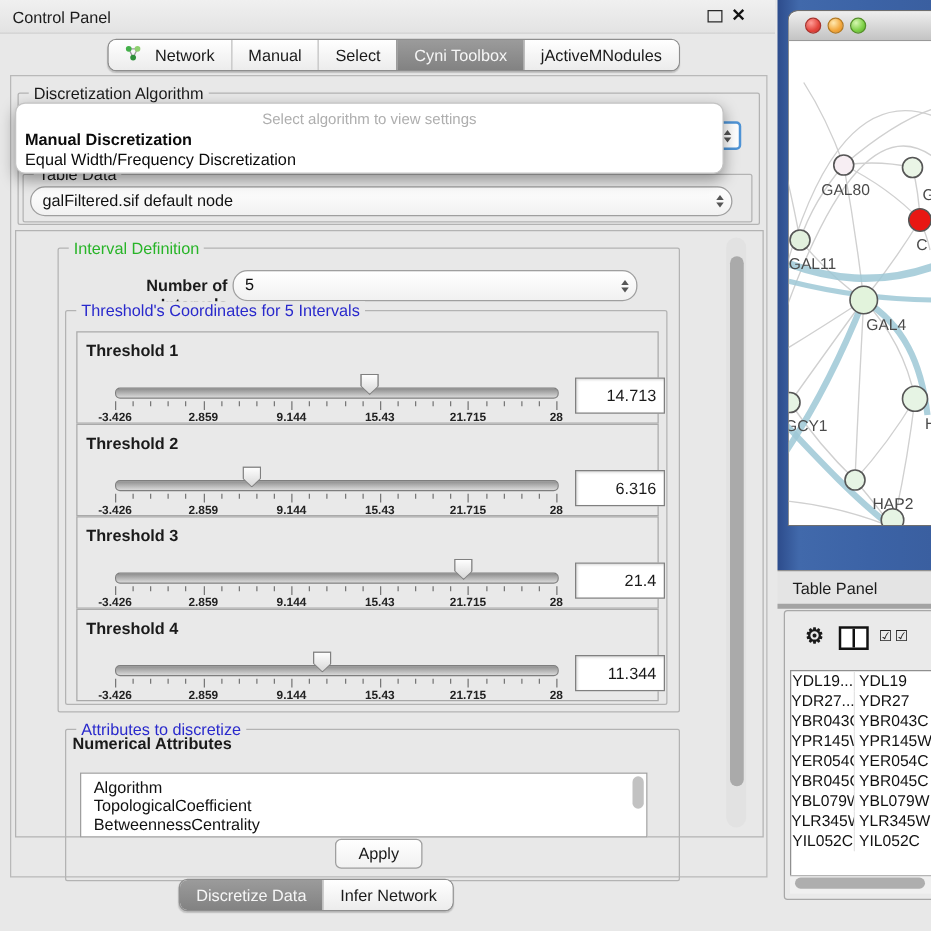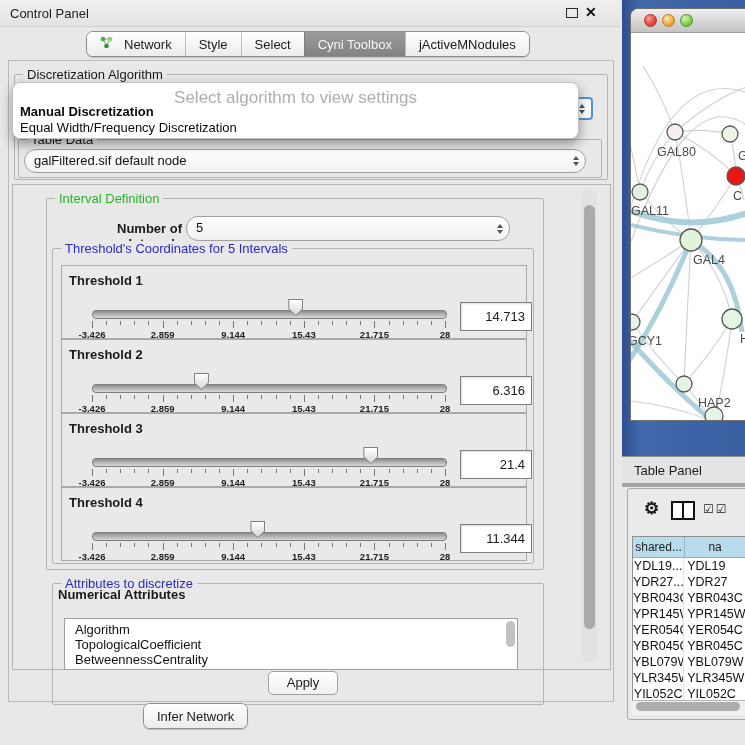--- a/index.html
+++ b/index.html
@@ -39,21 +39,21 @@
   .stepper{position:absolute;right:6px;top:50%;transform:translateY(-50%);display:flex;flex-direction:column;gap:2px;}
   .stepper i{display:block;width:0;height:0;border-left:3.5px solid transparent;border-right:3.5px solid transparent;}
   .stepper .up{border-bottom:4.5px solid #555;}
   .stepper .down{border-top:4.5px solid #555;}
   #tabledata-combo{left:24px;top:149px;width:560px;height:22px;}
   #blue-combo{left:574px;top:97px;width:15px;height:19px;background:#fff;border:2px solid #4f94d6;border-radius:4px;}
 
   
   #popup{left:12px;top:82px;width:565px;height:55px;background:#fff;border:1px solid #c3c3c3;
          border-radius:8px;box-shadow:0 5px 12px rgba(0,0,0,.38);z-index:50;}
-  #popup-hint{position:absolute;left:0;top:5px;width:100%;text-align:center;font-size:17px;color:#aeaeae;}
+  #popup-hint{position:absolute;left:0;top:5px;width:100%;text-align:center;font-size:12px;color:#aeaeae;}
   .popup-item{position:absolute;left:7px;height:16px;font-size:13px;color:#0b0b0b;white-space:nowrap;}
   .popup-item.bold{font-weight:700;}
 
   
   #scroll-area{left:12px;top:184px;width:597px;height:484px;border:1px solid #b3b3b3;background:#e8e8e8;overflow:hidden;}
   #vscroll-track{left:581px;top:190px;width:16px;height:472px;background:#e2e2e2;border-radius:8px;}
   #vscroll-thumb{left:584px;top:205px;width:11px;height:424px;background:#aaaaaa;border-radius:6px;}
 
   #interval-group{left:46px;top:198px;width:496px;height:370px;}
   #num-label{left:60px;top:221px;width:122px;text-align:right;font-size:13px;font-weight:700;}
@@ -132,21 +132,21 @@
       <div class="seg">
         <span><svg width="13" height="13" viewBox="0 0 13 13">
             <path d="M3 3 L10 3 L6.5 10 Z" fill="none" stroke="#9a9a9a" stroke-width="1"></path>
             <circle cx="3" cy="3" r="2.3" fill="#43b049"></circle>
             <circle cx="10" cy="3" r="2.3" fill="#8ed06f"></circle>
             <circle cx="6.5" cy="10" r="2.3" fill="#2f8f3a"></circle>
           </svg></span>
         <span>Network</span>
       </div>
       <div class="seg">
-        <span>Style</span>
+        <span>Manual</span>
       </div>
       <div class="seg">
         <span>Select</span>
       </div>
       <div class="seg sel">
         <span>Cyni Toolbox</span>
       </div>
       <div class="seg">
         <span>jActiveMNodules</span>
       </div>
@@ -359,20 +359,23 @@
   <div class="abs" id="attr-list">
     <span id="attr-scroll"></span>
   <div class="attr-item" style="top: 3px;">Algorithm</div>
       <div class="attr-item" style="top: 18px;">TopologicalCoefficient</div>
       <div class="attr-item" style="top: 33px;">BetweennessCentrality</div>
     </div>
 
   <div class="abs aqua" id="apply-btn">Apply</div>
 
   <div class="abs seg-bar" id="bottom-tabs">
+      <div class="seg sel">
+        <span>Discretize Data</span>
+      </div>
       <div class="seg">
         <span>Infer Network</span>
       </div>
     </div>
 
   <div class="abs" id="blue-panel"></div>
   <div class="abs" id="net-window">
     <div class="abs" id="net-titlebar">
       <span class="light" id="light-red"></span>
       <span class="light" id="light-yellow"></span>
@@ -429,24 +432,20 @@
   <div class="abs" id="tp-header">
     <span id="tp-title">Table Panel</span>
   </div>
   <div class="abs" id="tp-panel"></div>
   <div class="abs" id="gear-btn">⚙</div>
   <div class="abs" id="col-btn">
       <span></span>
     </div>
   <div class="abs" id="check-btns">☑☑</div>
   <div class="abs" id="tp-table">
-      <div class="thead">
-        <div class="th th1">shared...</div>
-        <div class="th th2">na</div>
-      </div>
       <div class="trow">
         <div class="td td1">YDL19...</div>
         <div class="td td2">YDL19</div>
       </div>
       <div class="trow">
         <div class="td td1">YDR27...</div>
         <div class="td td2">YDR27</div>
       </div>
       <div class="trow">
         <div class="td td1">YBR043C</div>

